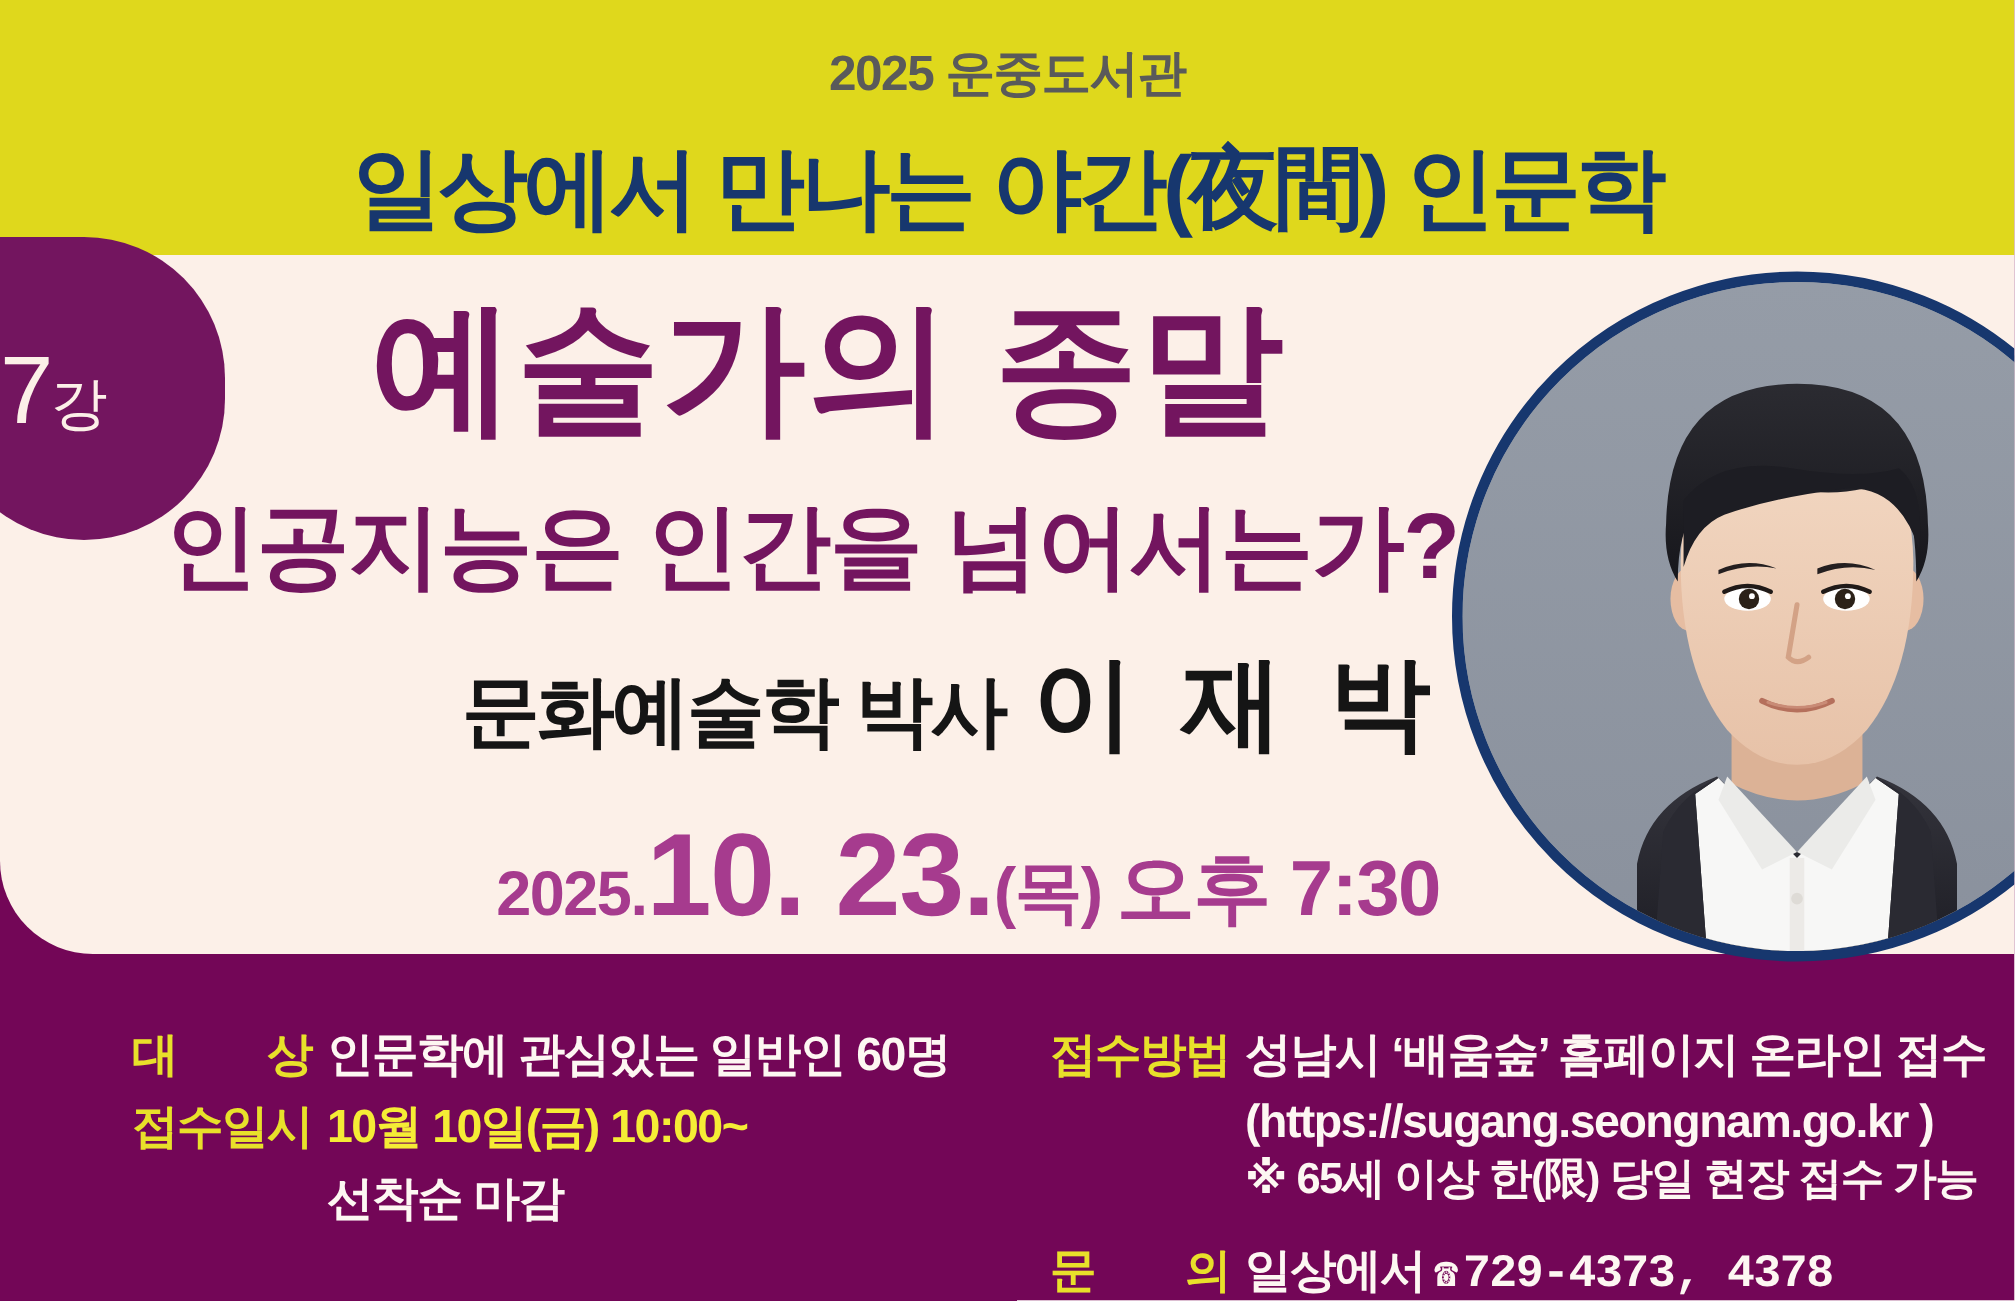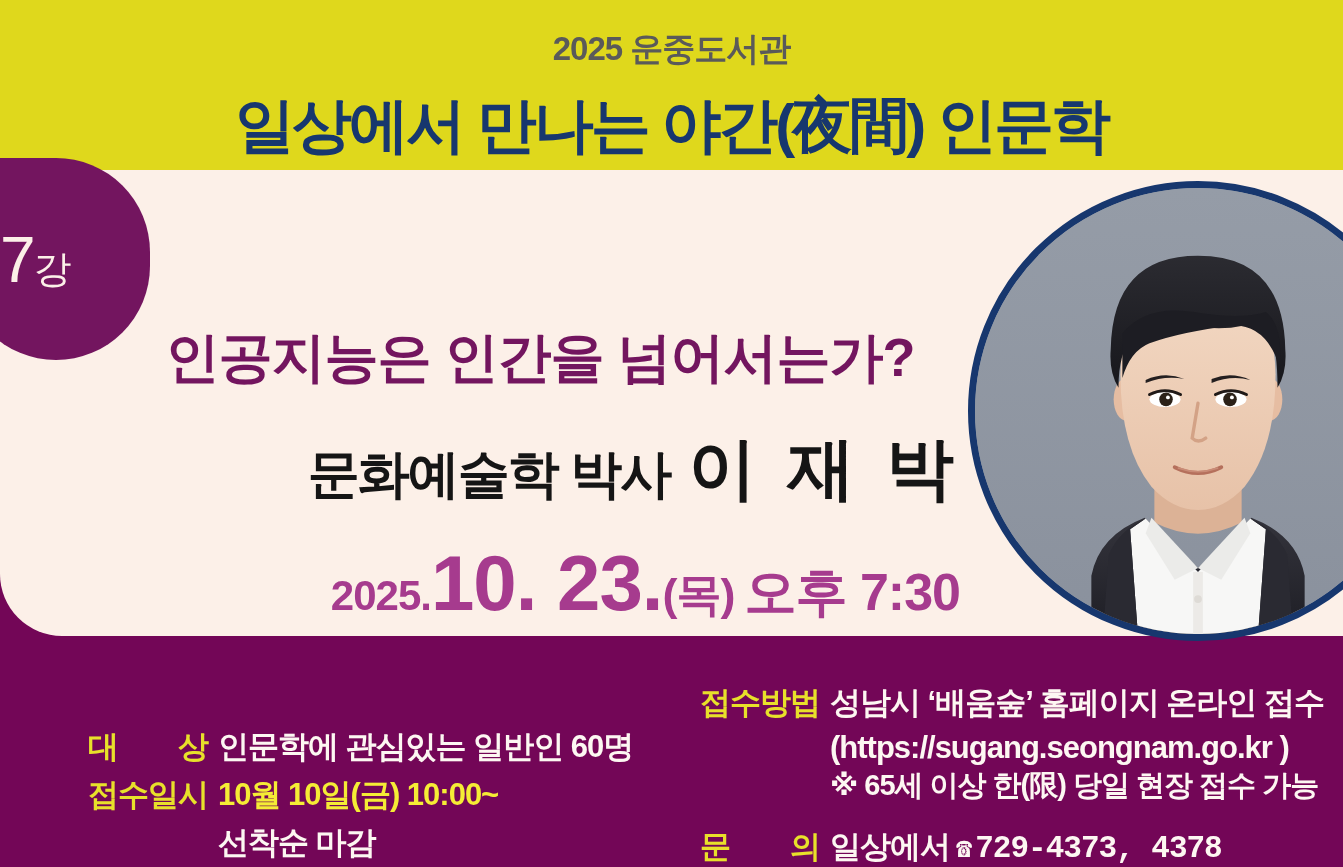--- a/index.html
+++ b/index.html
@@ -113,21 +113,21 @@
     color: #73155f;
     line-height: 1.05;
     white-space: nowrap;
     z-index: 5;
   }
   .title-sub {
     position: absolute;
     left: 110px; top: 322px;
     width: 860px;
     text-align: center;
-    font-size: 54px;
+    font-size: 62px;
     font-weight: bold;
     letter-spacing: -1px;
     color: #73155f;
     white-space: nowrap;
     z-index: 5;
   }
 
   
   .speaker-row {
     position: absolute;
@@ -167,21 +167,21 @@
 
   
   .footer {
     position: absolute;
     left: 0; top: 636px;
     width: 1343px;
     height: 231px;
     z-index: 4;
   }
   .info-col { position: absolute; }
-  .info-col.left  { left: 88px;  top: 46px; width: 600px; margin-top: 44px; }
+  .info-col.left  { left: 88px;  top: 46px; width: 600px; }
   .info-col.right { left: 700px; top: 46px; width: 620px; }
 
   .info-row {
     display: flex;
     align-items: flex-start;
     margin-bottom: 6px;
     white-space: nowrap;
   }
   .info-label {
     flex: 0 0 auto;
@@ -224,20 +224,21 @@
   <div class="headline">일상에서 만나는  야간(夜間) 인문학</div>
 
   <div class="panel-cream"></div>
 
   <div class="badge-lesson">
     <div class="badge-text">
       <span class="badge-num">7</span><span class="badge-unit">강</span>
     </div>
   </div>
 
+  <div class="title-main">예술가의 종말</div>
   <div class="title-sub">인공지능은 인간을 넘어서는가?</div>
 
   <div class="speaker-row">
     <span class="speaker-title">문화예술학 박사</span><span class="speaker-name">이 재 박</span>
   </div>
 
   <div class="date-row">
     <span class="date-year">2025.</span><span class="date-big">10. 23.</span><span class="date-dow">(목)</span><span class="date-time">오후 7:30</span>
   </div>
 

